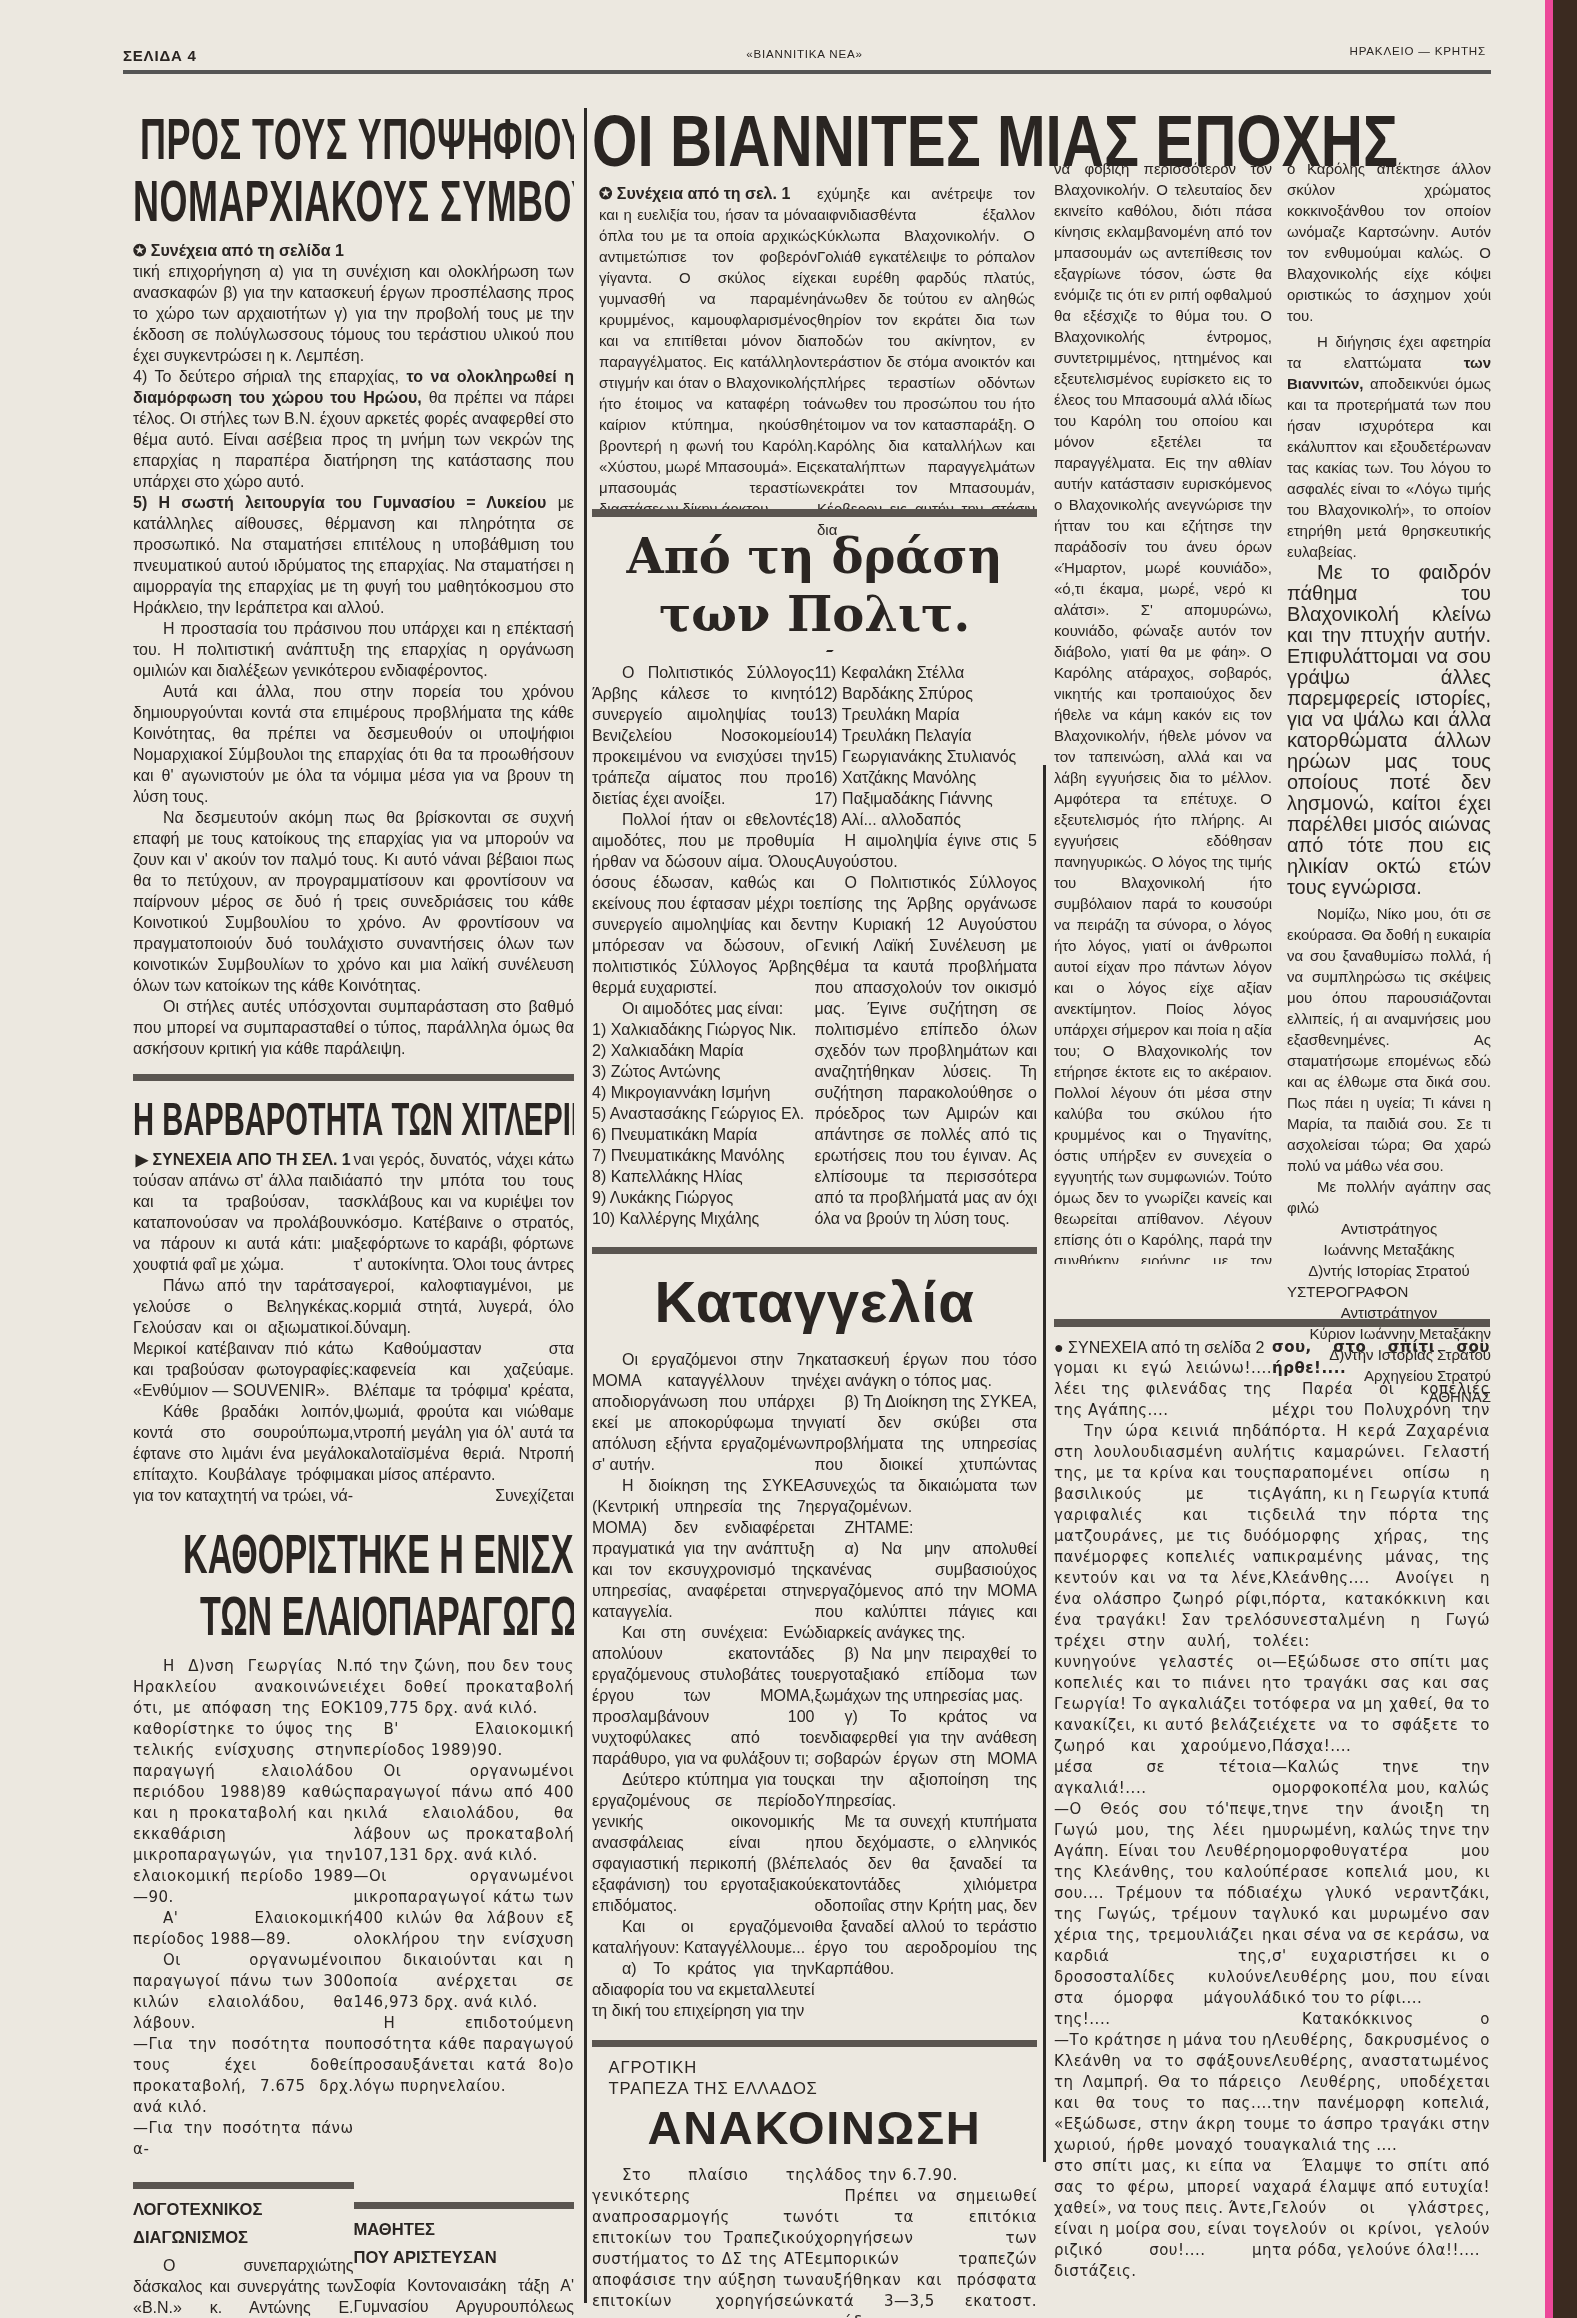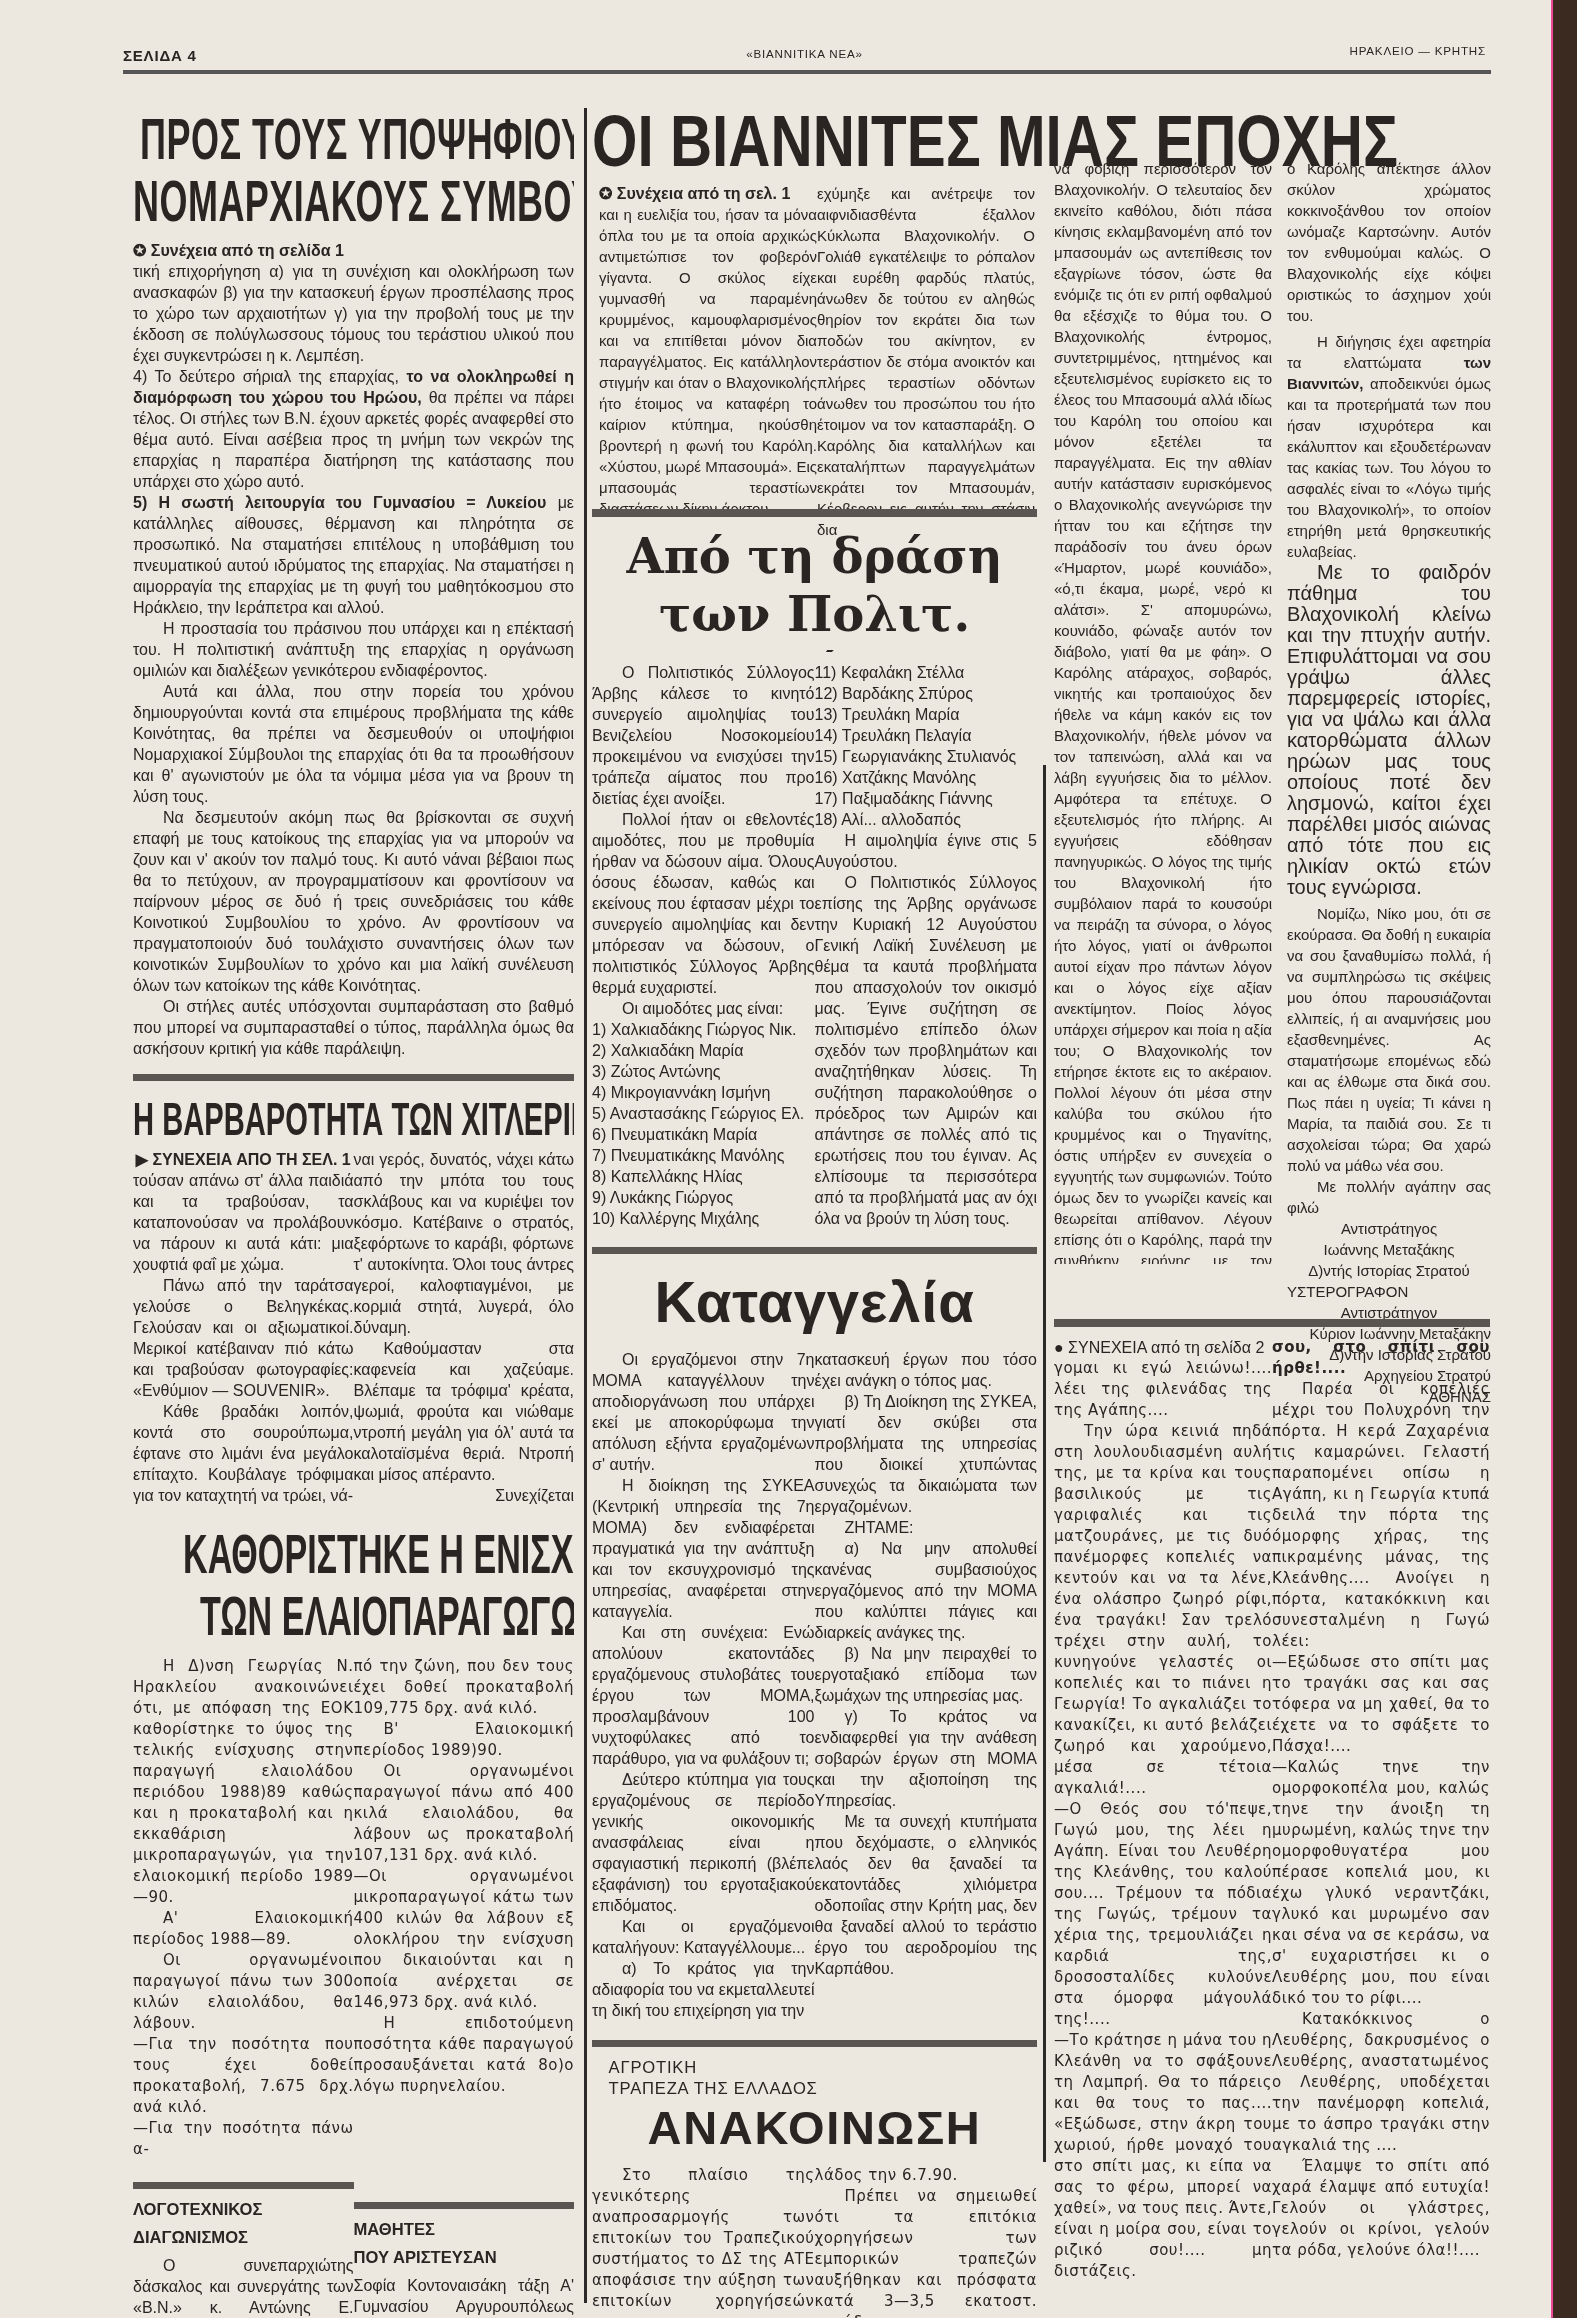--- a/index.html
+++ b/index.html
@@ -1,17 +1,17 @@
 <!DOCTYPE html>
 <html style="font-size:13.3px"><head>
 <meta charset="utf-8">
 <style>
   html,body{margin:0;padding:0;}
   body{width:1578px;height:2319px;background:#3b2a20;overflow:hidden;font-family:"Liberation Sans",sans-serif;color:#2a2522;}
-  .page{position:absolute;left:0;top:0;width:1553px;height:2319px;background:#ece8e0;border-right:2px solid #ec4899;box-sizing:border-box;}
+  .page{position:absolute;left:0;top:0;width:1553px;height:2319px;background:#ece8e0;border-right:8px solid #ec4899;box-sizing:border-box;}
   .masthead{position:absolute;top:37px;left:123px;width:1363px;height:33px;}
   .mh-left{position:absolute;left:0;top:10px;font-weight:bold;font-size:15px;letter-spacing:0.8px;}
   .mh-center{position:absolute;left:0;right:0;top:10px;text-align:center;font-size:11.6px;letter-spacing:0.8px;}
   .mh-right{position:absolute;right:0;top:6.7px;font-size:11.6px;letter-spacing:0.8px;}
   .mh-rule{position:absolute;left:123px;top:70px;width:1368px;height:4.2px;background:#555;}
   .col{position:absolute;}
   .rule{height:7.5px;background:#5a5550;margin:10px 0;}
   .vrule{position:absolute;width:3.3px;background:#2c2a28;}
   p{margin:0;font-size:16px;line-height:21px;text-align:justify;}
   .condensed{font-family:"Liberation Sans",sans-serif;font-weight:bold;transform:scaleX(0.62);transform-origin:left top;white-space:nowrap;display:inline-block;}

